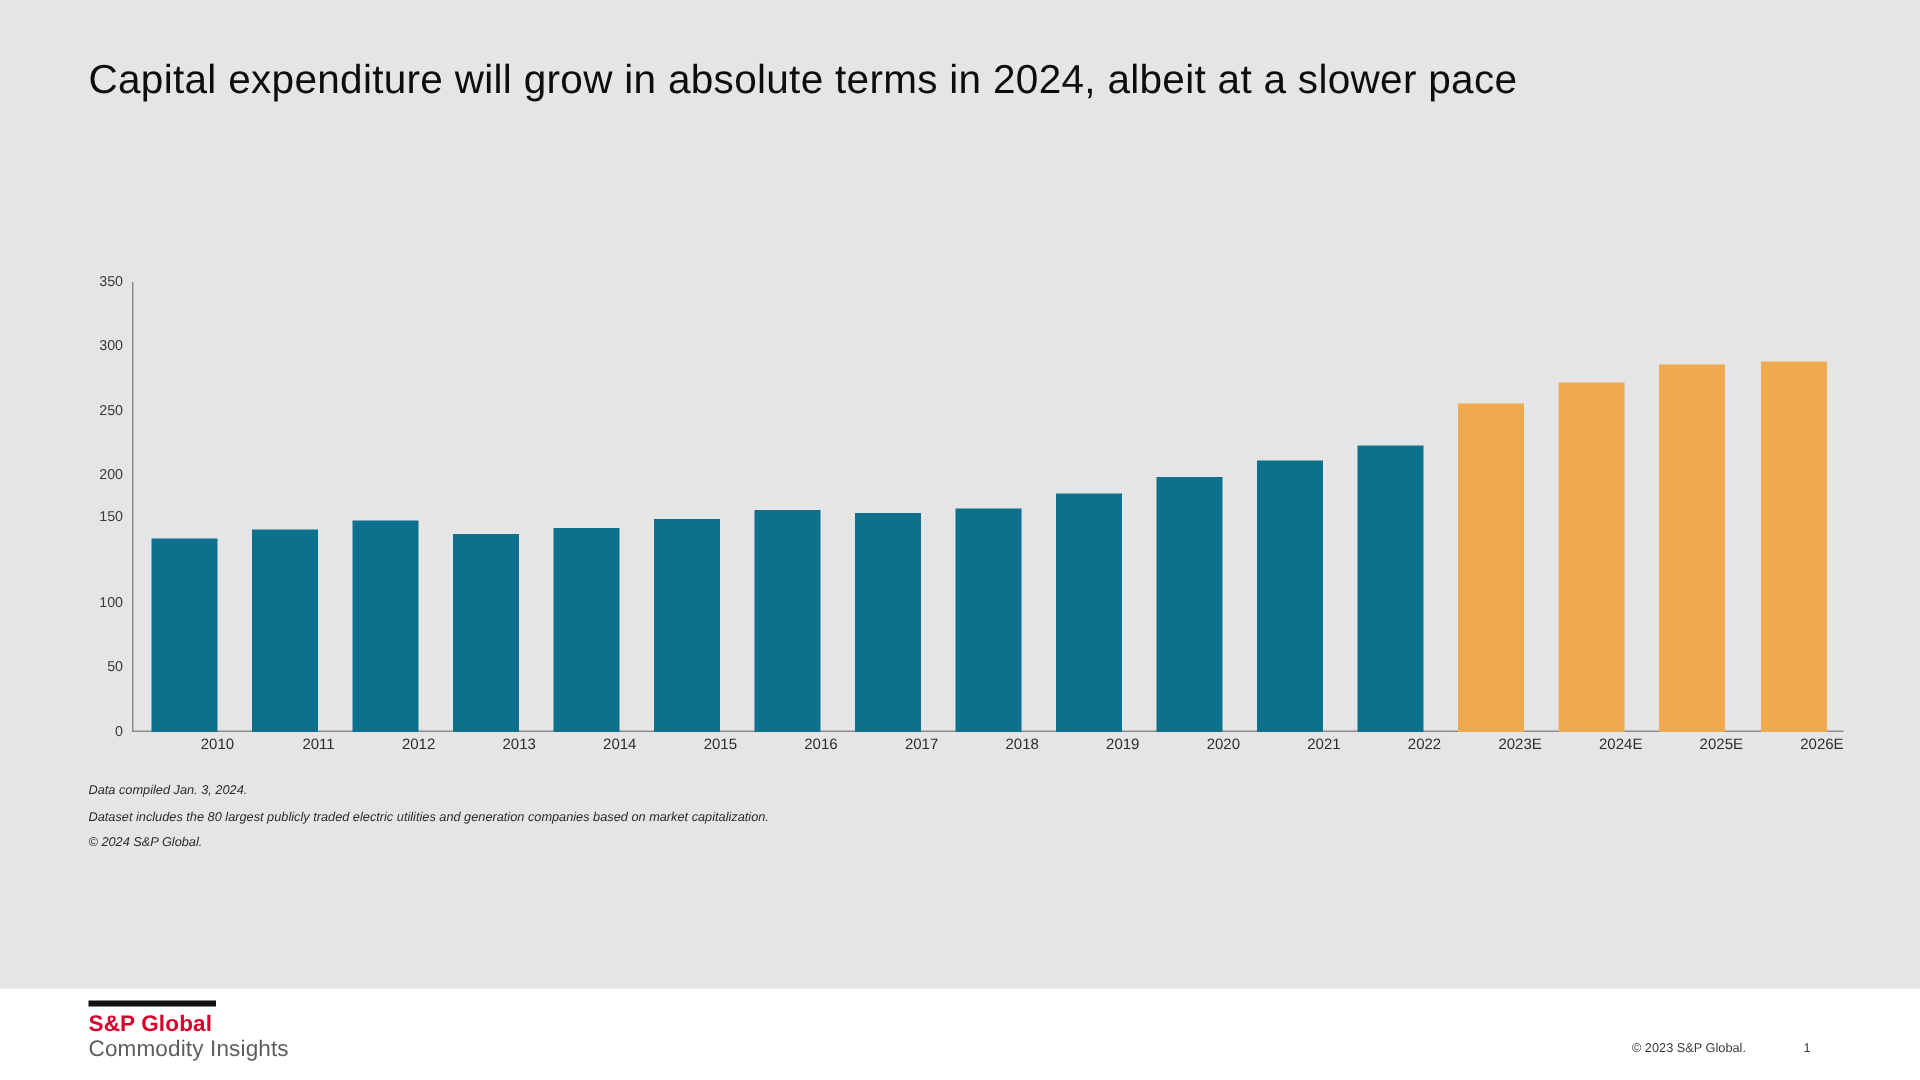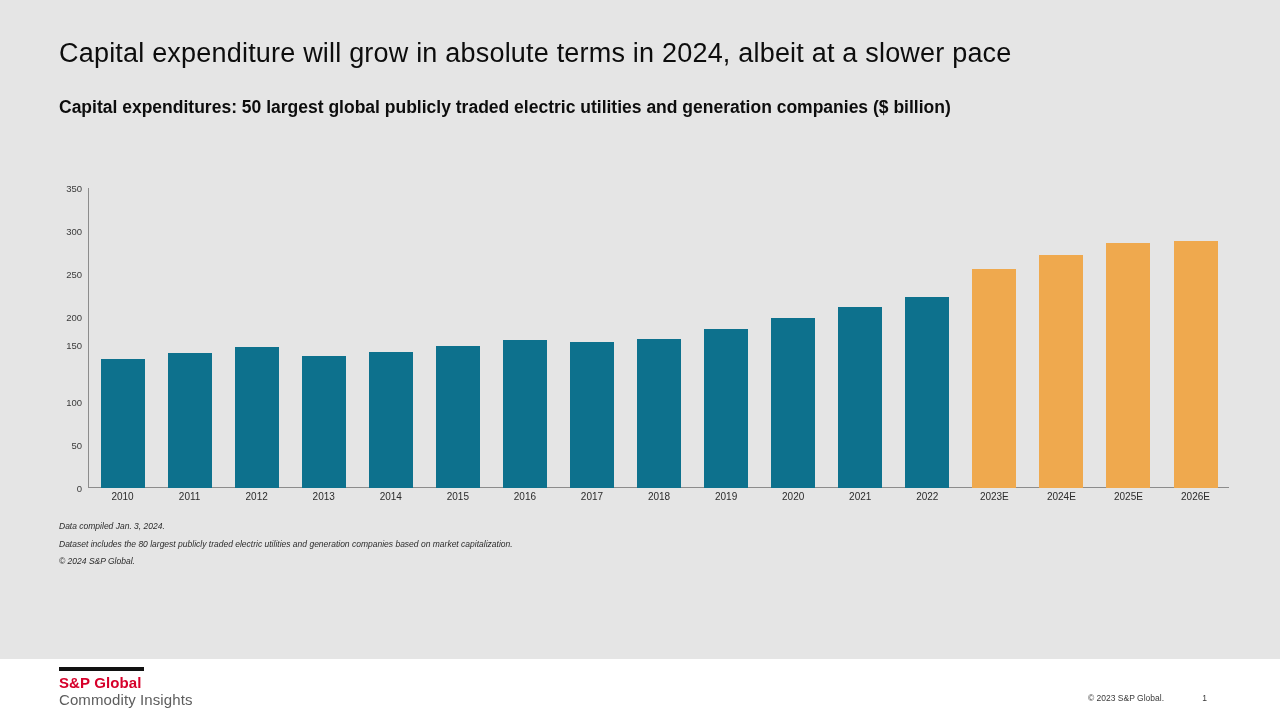--- a/index.html
+++ b/index.html
@@ -56,21 +56,21 @@
   .bar { width:44px; }
   .bar.actual   { background:#0d718d; }
   .bar.estimate { background:#efa94e; }
 
   
   .xlabels {
     position:absolute; left:30px; top:308px; right:0; height:17px;
     display:flex;
   }
   .xlabel {
-    flex:1 1 0; text-align:center;
+    flex:1 1 0; text-align:right;
     font-size:10px; color:#2b2b2b; line-height:17px;
   }
 
   
   .notes { position:absolute; left:59px; top:521px; width:900px; }
   .note {
     font-size:8.5px; color:#2b2b2b; line-height:1.25;
     margin-bottom:7px; white-space:nowrap;font-style:italic;
   }
 
@@ -89,21 +89,20 @@
     position:absolute; right:73px; top:693px;
     font-size:8.5px; color:#3a3a3a;
   }
 </style>
 </head>
 <body>
 
 <div class="slide">
 
   <div class="title">Capital expenditure will grow in absolute terms in 2024, albeit at a slower pace</div>
-  <div class="subtitle">Capital expenditures: 50 largest global publicly traded electric utilities and generation companies ($ billion)</div>
 
   <div class="chart">
     <div class="ylabels">
         <div class="ylabel" style="top: 308px;">0</div>
         <div class="ylabel" style="top: 265.143px;">50</div>
         <div class="ylabel" style="top: 222.286px;">100</div>
         <div class="ylabel" style="top: 165px;">150</div>
         <div class="ylabel" style="top: 136.571px;">200</div>
         <div class="ylabel" style="top: 93.7143px;">250</div>
         <div class="ylabel" style="top: 50.8571px;">300</div>

